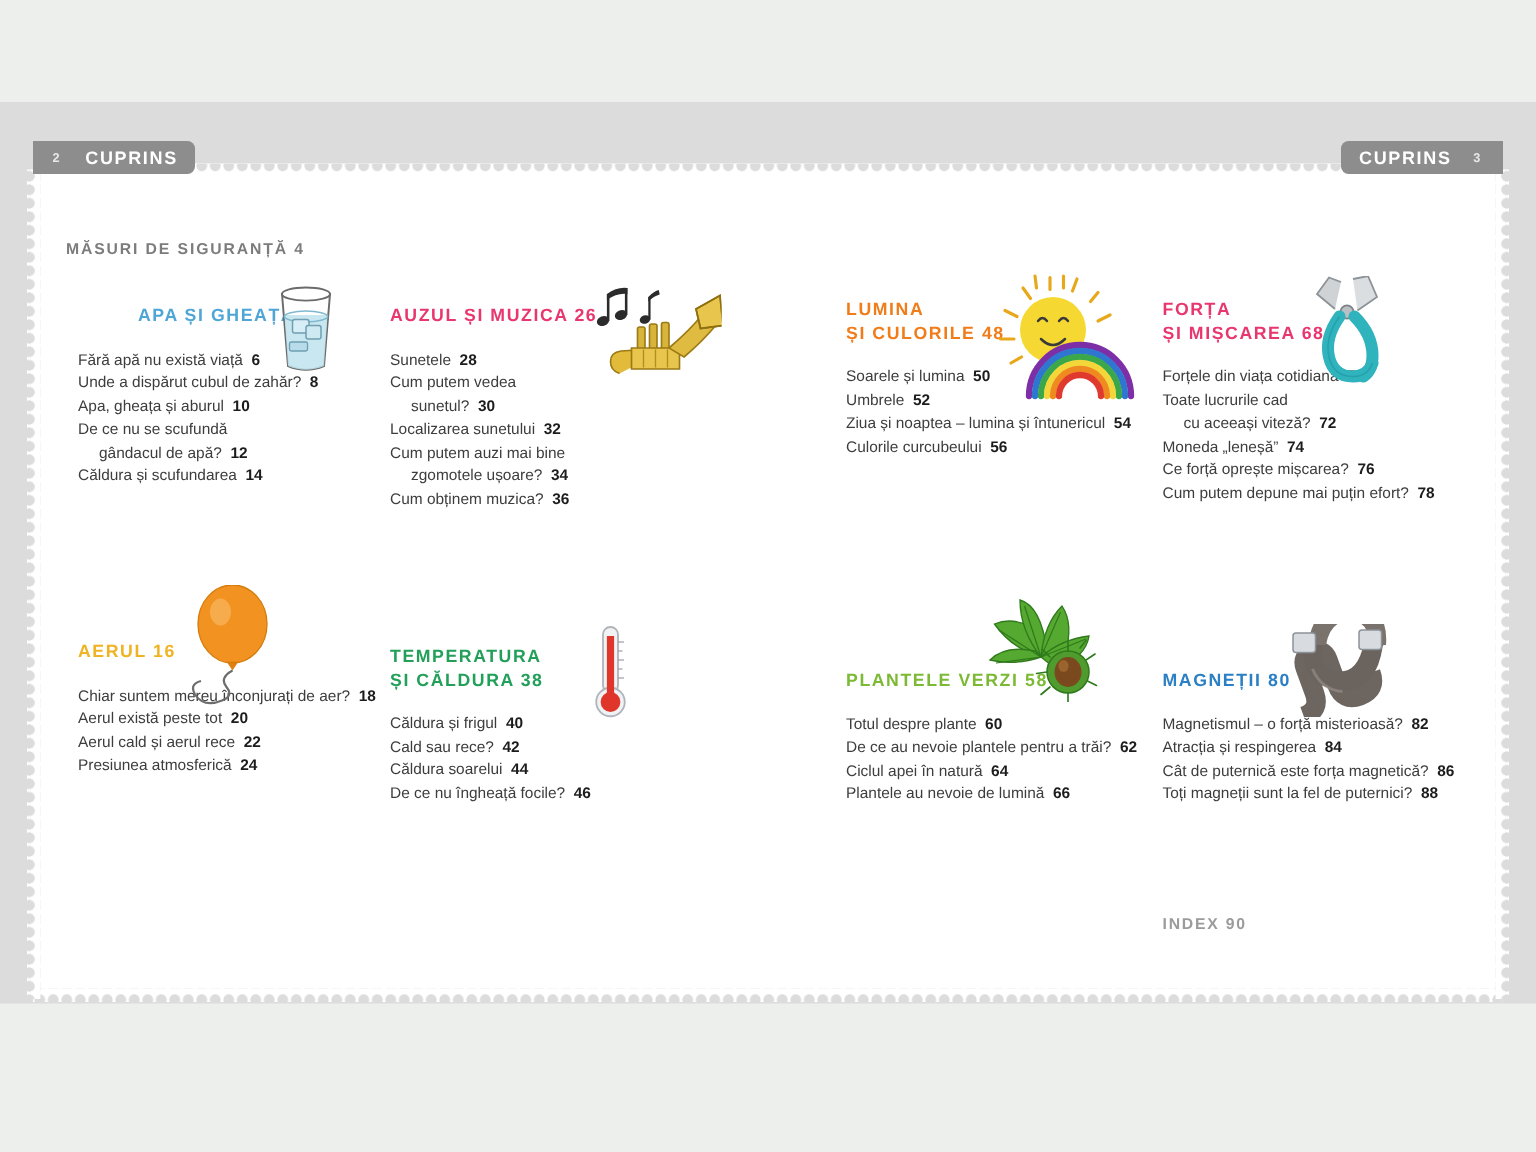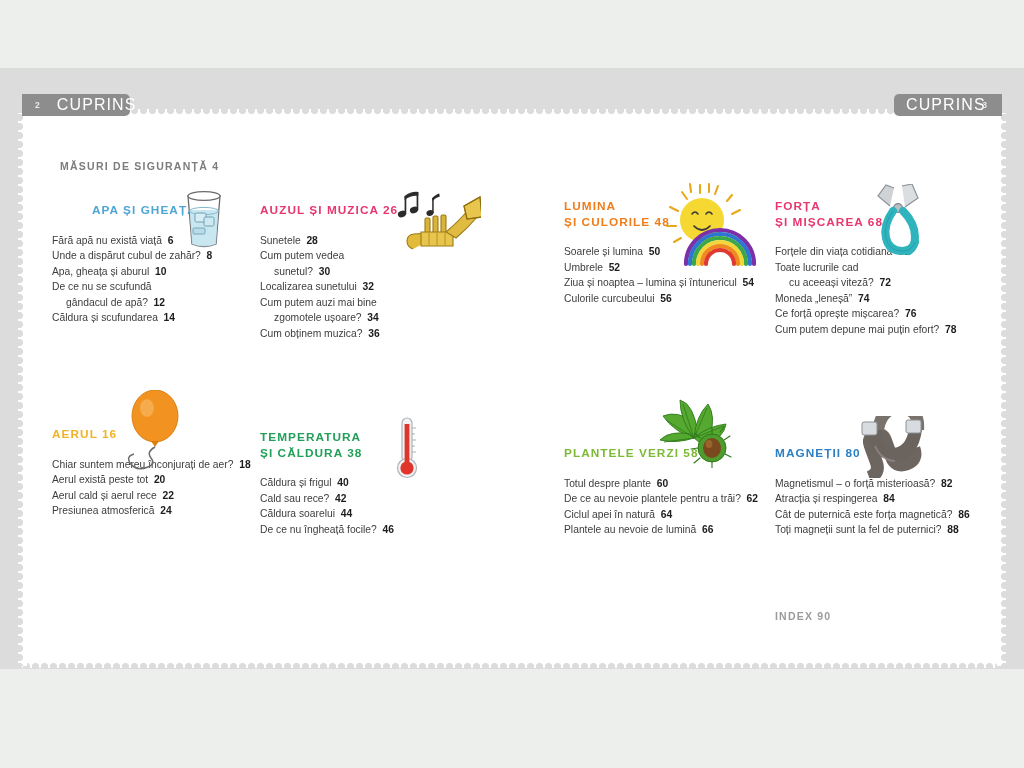--- a/index.html
+++ b/index.html
@@ -64,29 +64,29 @@
     height: 22px;
     background: #8d8d8d;
     color: #ffffff;
     display: flex;
     align-items: center;
     letter-spacing: 1.1px;
   }
   .tab-left  { left: 22px; top: 94px; width: 108px; border-radius: 0 5px 5px 0; padding-left: 13px; }
   .tab-right { left: 894px; top: 94px; width: 108px; border-radius: 5px 0 0 5px; padding-left: 12px; }
   .tab .folio { font-size: 8.5px; font-weight: bold; color: #e8e8e8; }
-  .tab .label { font-size: 16px; font-weight: normal; }
+  .tab .label { font-size: 12px; font-weight: bold; }
   .tab-left .label  { margin-left: 16px; }
   .tab-right .folio { position: absolute; right: 14px; }
 
   
   .page { position: absolute; left: 0; top: 0; width: 1024px; height: 768px; }
 
   .safety {
-    position: absolute; left: 60px; top: 160px;
+    position: absolute; left: 44px; top: 160px;
     font-size: 10.5px; font-weight: bold; letter-spacing: 1.25px;
     color: #7c7c7c;
   }
 
   .section { position: absolute; }
   .sec-title {
     font-size: 11.8px; font-weight: bold; letter-spacing: 1.05px;
     line-height: 15.5px; white-space: pre-line;
   }
   .entries { margin-top: 14px; }

